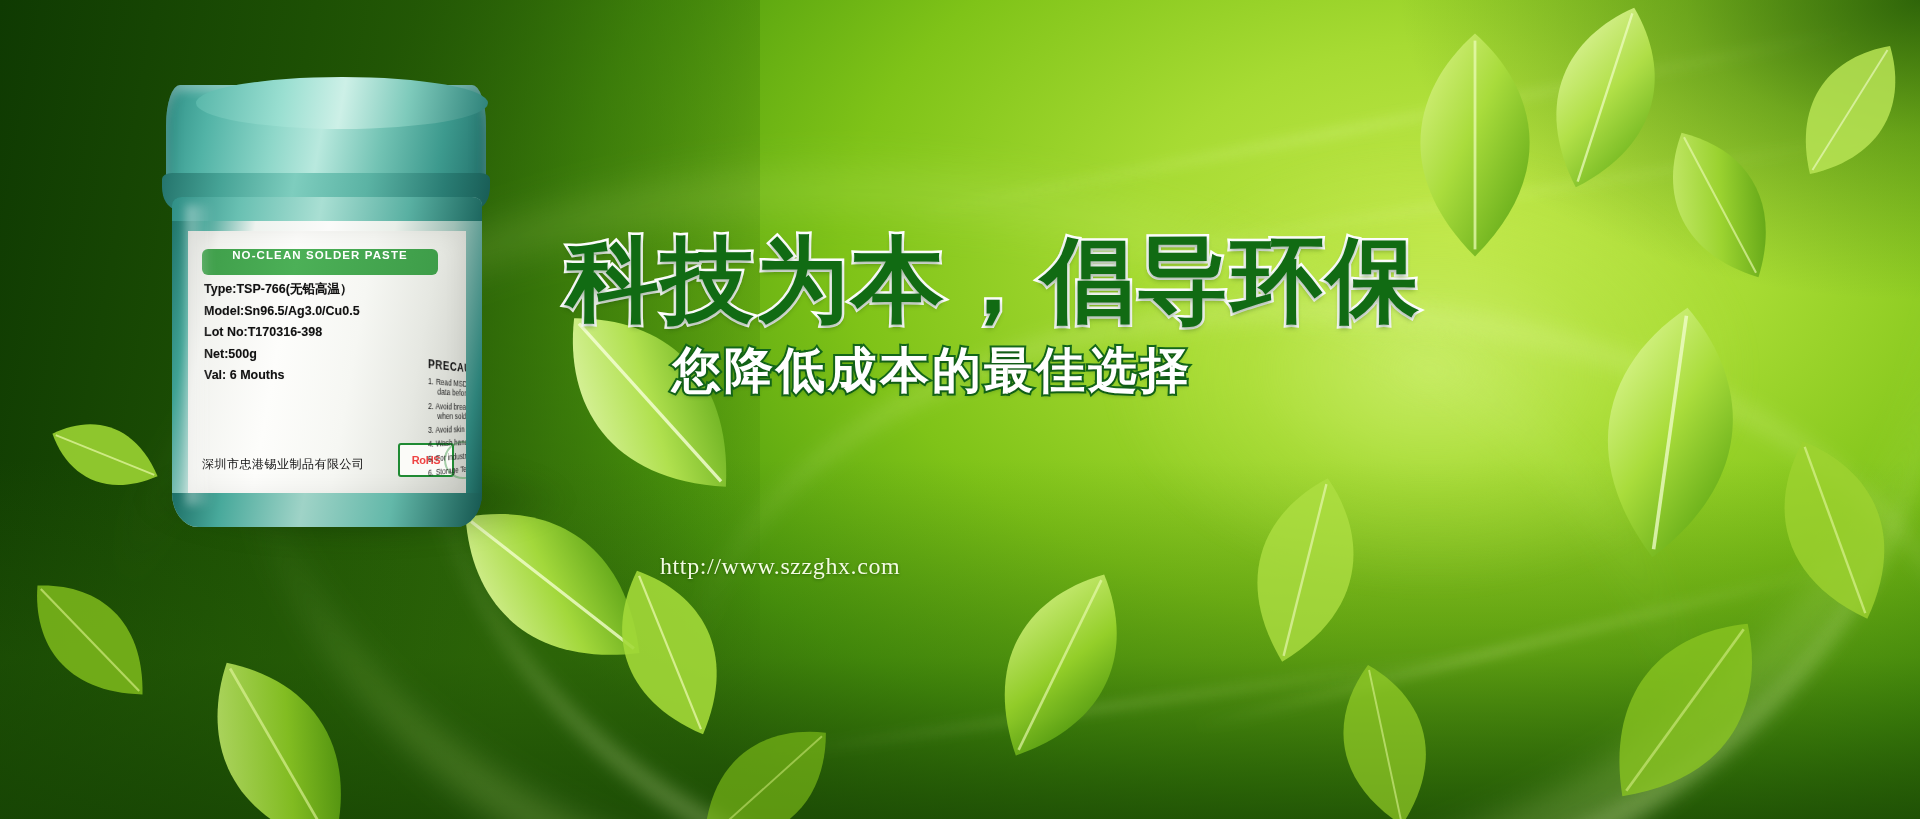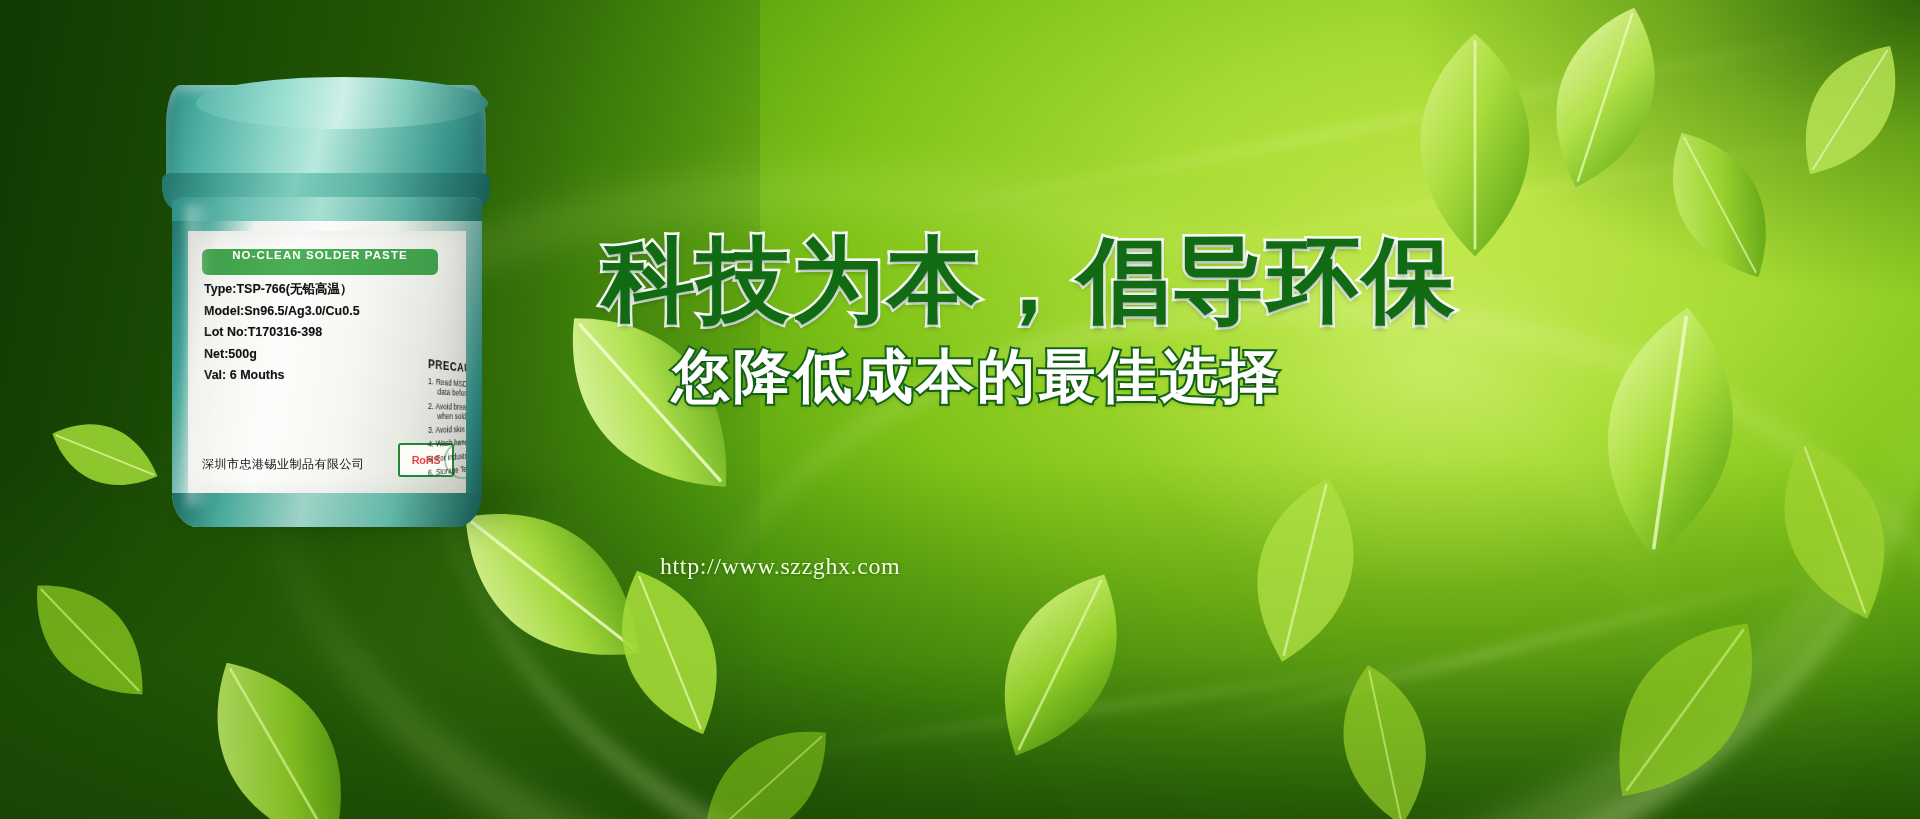--- a/index.html
+++ b/index.html
@@ -152,26 +152,25 @@
   
   .headline{
     position:absolute;left:566px;top:218px;
     font-family:"DejaVu Sans","Liberation Sans",sans-serif;
     font-size:93px;font-weight:bold;letter-spacing:2px;
     color:#116b13;
     -webkit-text-stroke:5px #ffffff;
     paint-order:stroke fill;
     text-shadow:0 3px 5px rgba(10,50,5,0.35);
     white-space:nowrap;
-    margin-left:36px;
   }
   .subtitle{
     position:absolute;left:672px;top:338px;
     font-family:"DejaVu Sans","Liberation Sans",sans-serif;
-    font-size:58px;font-weight:bold;letter-spacing:3px;
+    font-size:49px;font-weight:bold;letter-spacing:3px;
     color:#ffffff;
     -webkit-text-stroke:4px #14691a;
     paint-order:stroke fill;
     text-shadow:0 2px 4px rgba(10,50,5,0.30);
     white-space:nowrap;
   }
   .url{
     position:absolute;left:660px;top:553px;width:600px;text-align:left;
     font-family:Liberation Serif, serif;
     font-size:24px;color:#f3fbe2;letter-spacing:0.6px;

